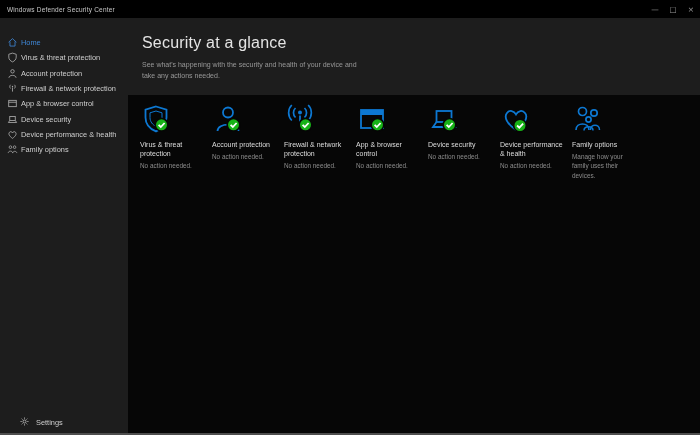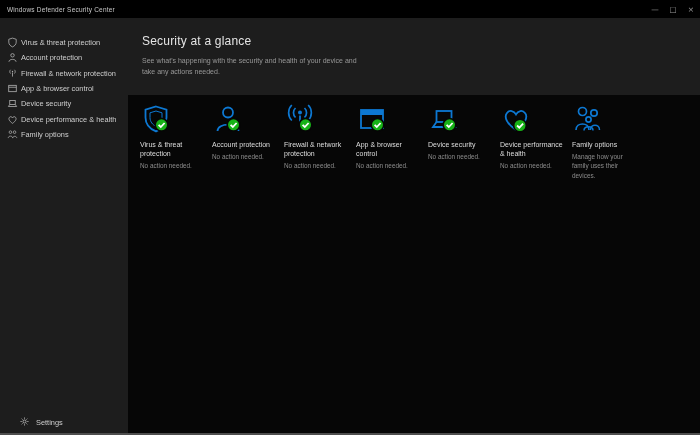--- a/index.html
+++ b/index.html
@@ -21,21 +21,21 @@
   .nav{padding-top:17px;}
   .nav-item{height:15.3px;display:flex;align-items:center;cursor:pointer;}
   .nav-item .nav-icon{width:11px;height:11px;margin-left:7px;display:flex;align-items:center;justify-content:center;}
   .nav-item .nav-label{margin-left:3px;font-size:7.4px;color:#cfcfcf;white-space:nowrap;}
   .nav-item.active .nav-label{color:#3f87d6;}
   .settings-row{position:absolute;left:19px;bottom:8px;display:flex;align-items:flex-end;cursor:pointer;}
   .settings-row .nav-icon{width:11px;height:11px;}
   .settings-row .nav-label{margin-left:6px;font-size:7.4px;color:#cfcfcf;}
   
   .main{position:absolute;left:128px;top:18px;right:0;bottom:0;background:#1d1d1d;}
-  .page-title{margin:16px 0 0 14px;font-size:12px;font-weight:300;color:#e4e4e4;letter-spacing:.2px;}
+  .page-title{margin:16px 0 0 14px;font-size:16px;font-weight:300;color:#e4e4e4;letter-spacing:.2px;}
   .page-subtitle{margin:7px 0 0 14px;font-size:7px;line-height:1.6;color:#989898;max-width:226px;}
   .panel{position:absolute;left:0;right:0;top:77px;bottom:0;background:#060606;display:flex;align-items:flex-start;padding:8px 0 0 12px;box-sizing:border-box;}
   .tile{width:72px;box-sizing:border-box;padding-right:6px;cursor:pointer;}
   .tile-icon{display:block;width:32px;height:32px;margin-bottom:5px;}
   .tile-label{font-size:7px;line-height:1.35;color:#dedede;margin-bottom:2.5px;}
   .tile-status{font-size:6.4px;line-height:1.45;color:#8d8d8d;}
   
   .window::after{content:"";position:absolute;left:0;right:0;bottom:0;height:2px;background:#4e4e4e;}
   svg{display:block;}
 </style>
@@ -55,20 +55,29 @@
 
   <div class="hamburger">
       <i></i>
       <i></i>
       <i></i>
     </div>
 
   <nav class="sidebar">
     <div class="nav">
 
+      <div class="nav-item active">
+        <span class="nav-icon">
+          <svg width="11" height="11" viewBox="0 0 16 16" fill="none" stroke="#3f87d6" stroke-width="1.2">
+            <path d="M2.3 7.6 L8 2.4 L13.7 7.6"></path>
+              <path d="M4.3 6.6 V13.2 H11.7 V6.6"></path>
+          </svg>
+        </span>
+        <span class="nav-label">Home</span>
+      </div>
 
       <div class="nav-item">
         <span class="nav-icon">
           <svg width="11" height="11" viewBox="0 0 16 16" fill="none" stroke="#aeaeae" stroke-width="1.2">
             <path d="M8 1.6 L13.4 3.3 V7.4 C13.4 10.8 11 13.1 8 14.4 C5 13.1 2.6 10.8 2.6 7.4 V3.3 Z"></path>
           </svg>
         </span>
         <span class="nav-label">Virus &amp; threat protection</span>
       </div>
 

